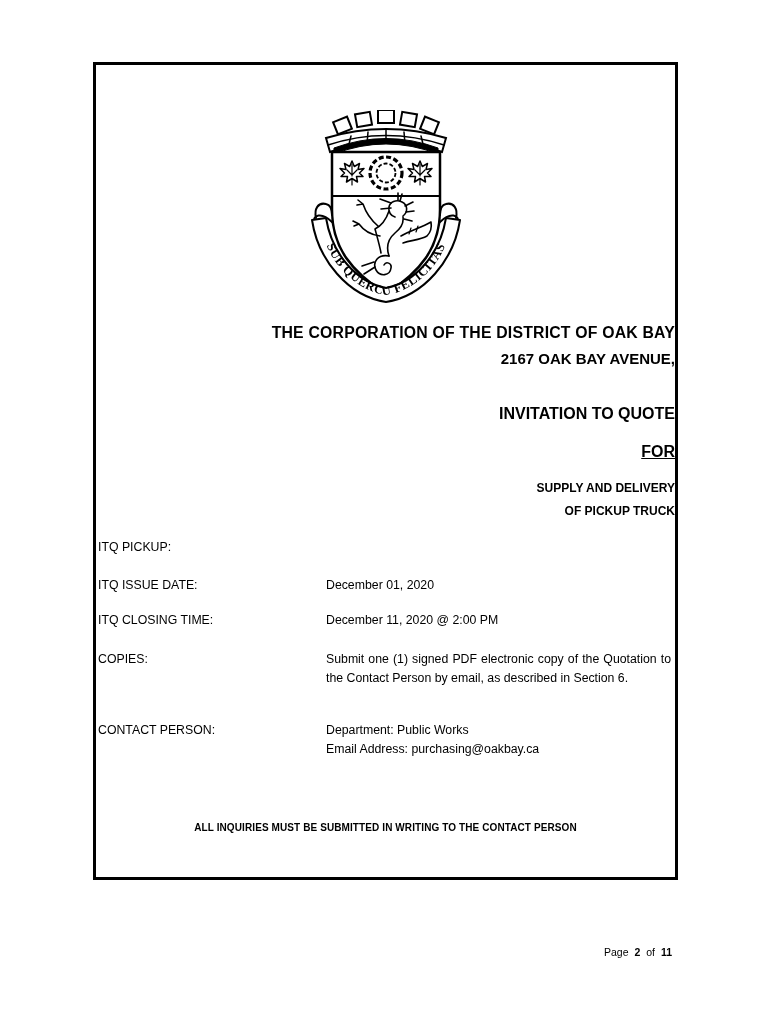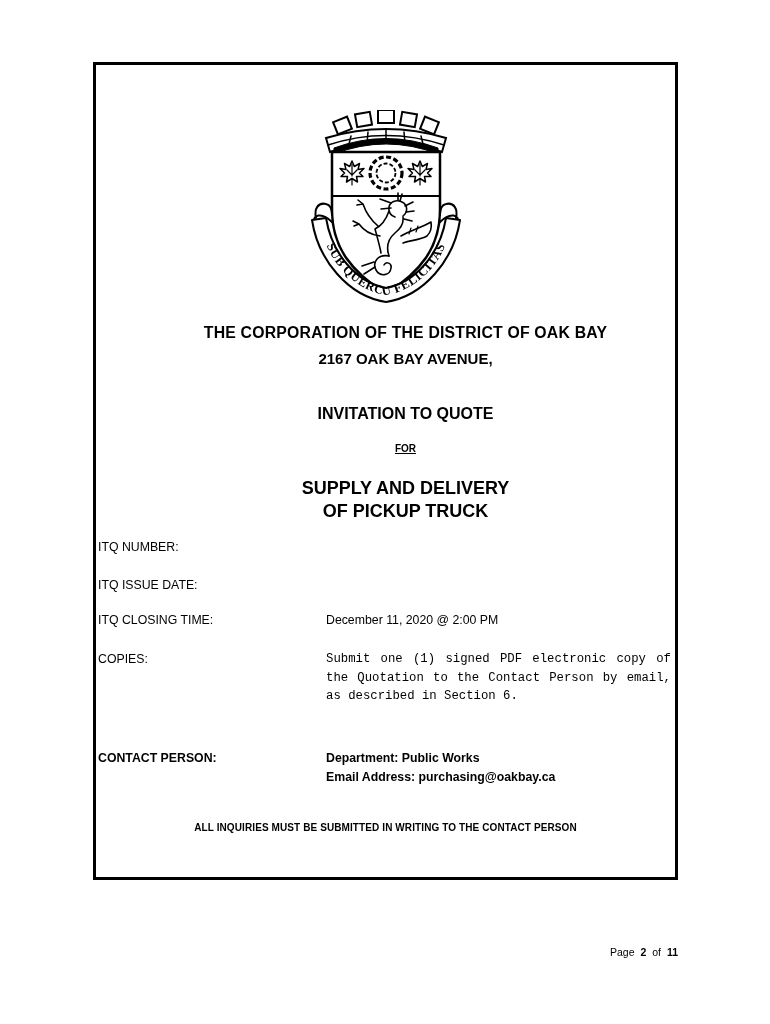--- a/index.html
+++ b/index.html
@@ -9,39 +9,39 @@
     -webkit-font-smoothing:antialiased;overflow:hidden;
   }
   .doc-border{
     position:absolute;left:93px;top:62px;width:579px;height:812px;
     border:3px solid #000;box-sizing:content-box;
   }
   .crest{
     position:absolute;top:45px;left:50%;transform:translateX(-50%);
     width:158px;height:196px;
   }
-  .center-line{position:absolute;left:0;width:100%;text-align:center;white-space:nowrap;padding-left:20px;}
+  .center-line{position:absolute;left:0;width:100%;text-align:right;white-space:nowrap;}
   .org-title{top:259px;font-weight:bold;font-size:15.8px;letter-spacing:0.2px;}
   .addr1{top:285px;font-weight:bold;font-size:15px;}
   .addr2{top:304px;font-weight:bold;font-size:11.2px;}
   .invitation{top:340px;font-weight:bold;font-size:16px;}
-  .for-line{top:378px;font-weight:bold;font-size:10px;text-decoration:underline;}
-  .subject{top:412px;font-weight:bold;font-size:18px;line-height:23px;white-space:normal;}
+  .for-line{top:378px;font-weight:bold;font-size:16px;text-decoration:underline;}
+  .subject{top:412px;font-weight:bold;font-size:12px;line-height:23px;white-space:normal;}
   .detail-row{position:absolute;left:2px;right:4px;font-size:12.3px;line-height:18.7px;}
   .detail-row .label{position:absolute;left:0;top:0;white-space:nowrap;}
   .detail-row .value{margin-left:228px;}
-  .value.justify{text-align:justify;font-family:Liberation Mono, monospace;}
+  .value.justify{text-align:justify;}
   .row-1{top:473px;} .row-2{top:511px;} .row-3{top:546px;}
-  .row-4{top:585px;} .row-5{top:684px;font-weight:bold;}
+  .row-4{top:585px;} .row-5{top:656px;}
   .notice{
     position:absolute;top:757px;left:0;width:100%;text-align:center;
     font-weight:bold;font-size:10px;letter-spacing:0.1px;
   }
   .page-footer{
-    position:absolute;top:946px;right:92px;font-size:10.5px;white-space:nowrap;
+    position:absolute;top:946px;right:98px;font-size:10.5px;white-space:nowrap;
   }
   .page-footer .b{font-weight:bold;}
   .page-footer span{margin-left:3px;}
   .page-footer span:first-child{margin-left:0;}
   svg .ln{fill:none;stroke:#000;stroke-linecap:round;stroke-linejoin:round;}
 </style>
 </head>
 <body>
 
 <div class="doc-border">
@@ -116,24 +116,25 @@
   <div class="center-line addr1">2167 OAK BAY AVENUE,</div>
 
   <div class="center-line invitation">INVITATION TO QUOTE</div>
   <div class="center-line for-line">FOR</div>
   <div class="center-line subject">
     <div>SUPPLY AND DELIVERY</div>
     <div>OF PICKUP TRUCK</div>
   </div>
 
   <div class="detail-row row-1">
-    <span class="label">ITQ NUMBER:</span>
+    <span class="label">ITQ PICKUP:</span>
   </div>
   <div class="detail-row row-2">
     <span class="label">ITQ ISSUE DATE:</span>
+    <div class="value">December 01, 2020</div>
   </div>
   <div class="detail-row row-3">
     <span class="label">ITQ CLOSING TIME:</span>
     <div class="value">December 11, 2020 @ 2:00 PM</div>
   </div>
   <div class="detail-row row-4">
     <span class="label">COPIES:</span>
     <div class="value justify">Submit one (1) signed PDF electronic copy of the Quotation to the Contact Person by email, as described in Section 6.</div>
   </div>
   <div class="detail-row row-5">

